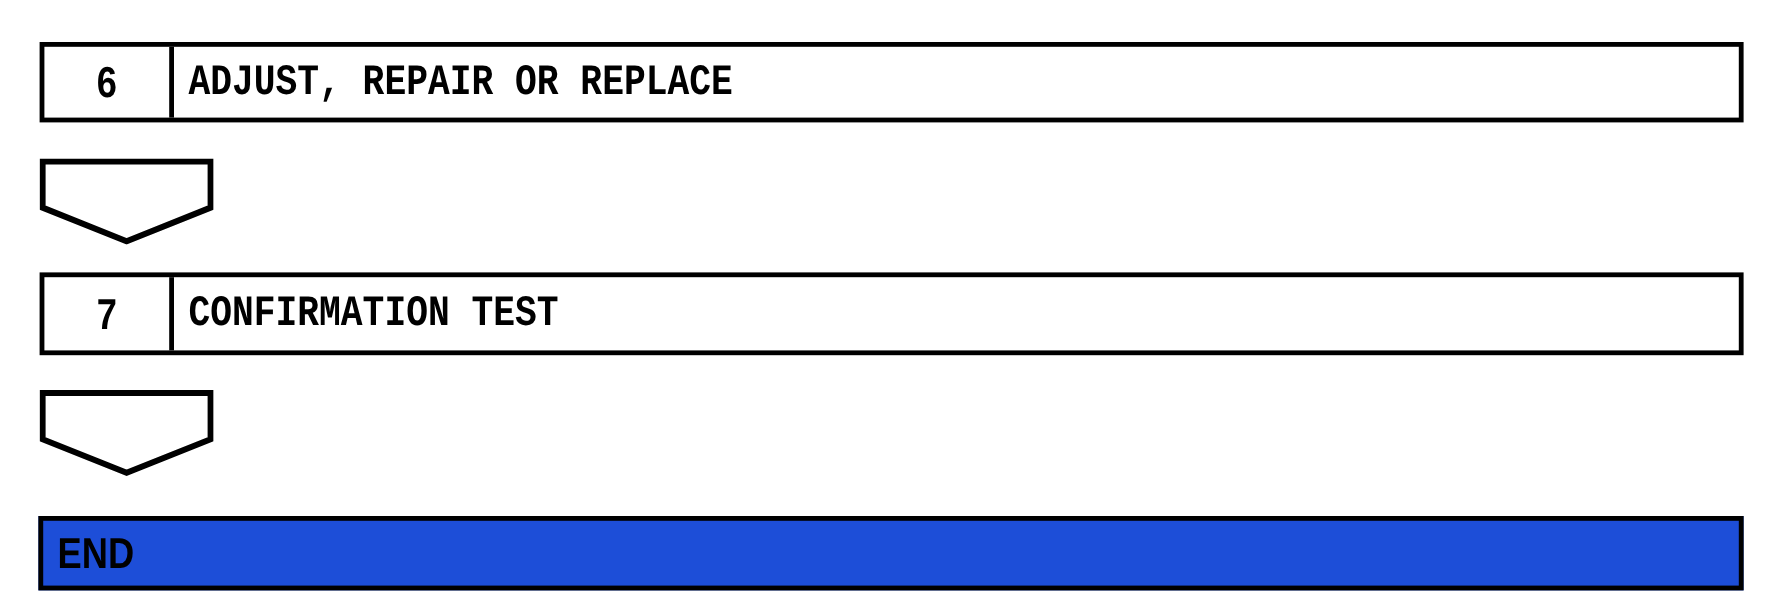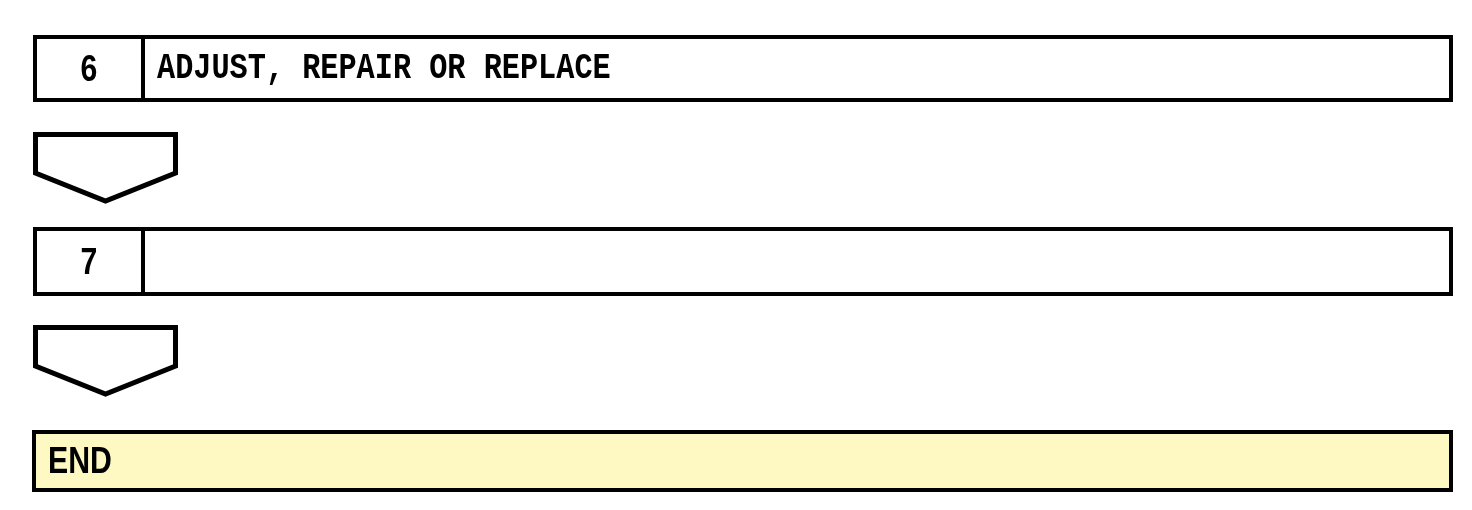--- a/index.html
+++ b/index.html
@@ -70,21 +70,21 @@
   .connector.c1 { top: 132px; }
   .connector.c2 { top: 325px; }
   .connector svg { display: block; width: 100%; height: 100%; }
   .end-box {
     position: absolute;
     left: 32px;
     top: 430px;
     width: 1421px;
     height: 62px;
     border: 4px solid #000000;
-    background: #fef9c3;
+    background: #1d4ed8;
     box-sizing: border-box;
     display: flex;
     align-items: center;
     padding-left: 12px;
   }
 </style>
 </head>
 <body>
 
 <div class="canvas">
@@ -101,20 +101,23 @@
   <div class="connector c1">
     <svg viewBox="0 0 145 72" xmlns="http://www.w3.org/2000/svg">
       <polygon points="2.5,2.5 142.5,2.5 142.5,41 72.5,69 2.5,41" fill="#ffffff" stroke="#000000" stroke-width="5" stroke-linejoin="miter"></polygon>
     </svg>
   </div>
 
   <div class="step-box step-7">
     <div class="num-cell">
       <span class="step-number">7</span>
     </div>
+    <div class="label-cell">
+      <span class="step-label">CONFIRMATION TEST</span>
+    </div>
   </div>
 
   <div class="connector c2">
     <svg viewBox="0 0 145 72" xmlns="http://www.w3.org/2000/svg">
       <polygon points="2.5,2.5 142.5,2.5 142.5,41 72.5,69 2.5,41" fill="#ffffff" stroke="#000000" stroke-width="5" stroke-linejoin="miter"></polygon>
     </svg>
   </div>
 
   <div class="end-box">
     <span class="end-label">END</span>

